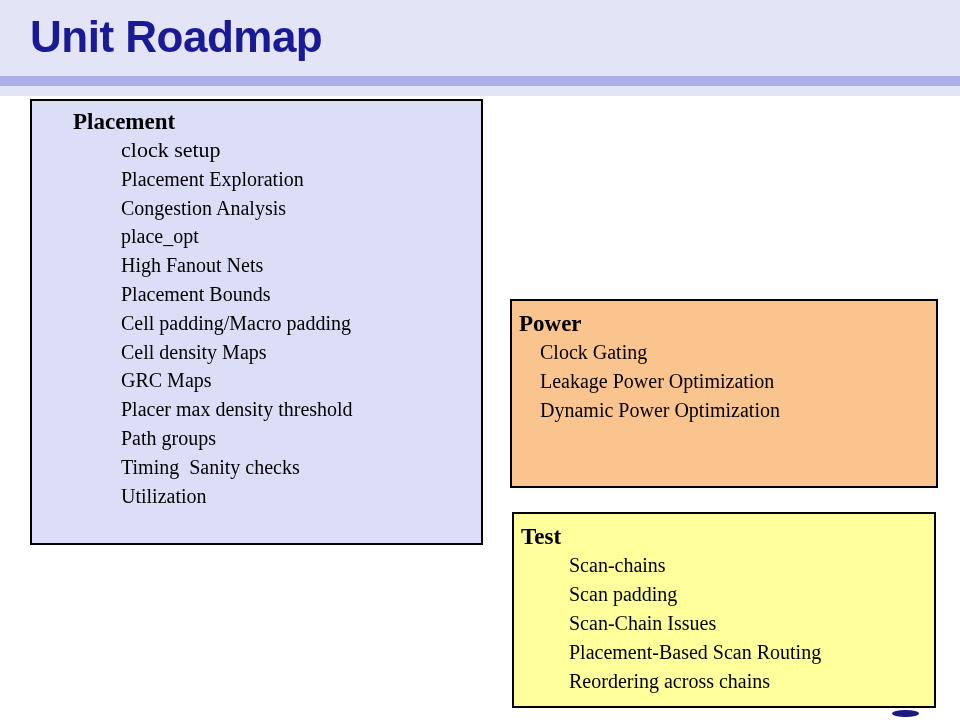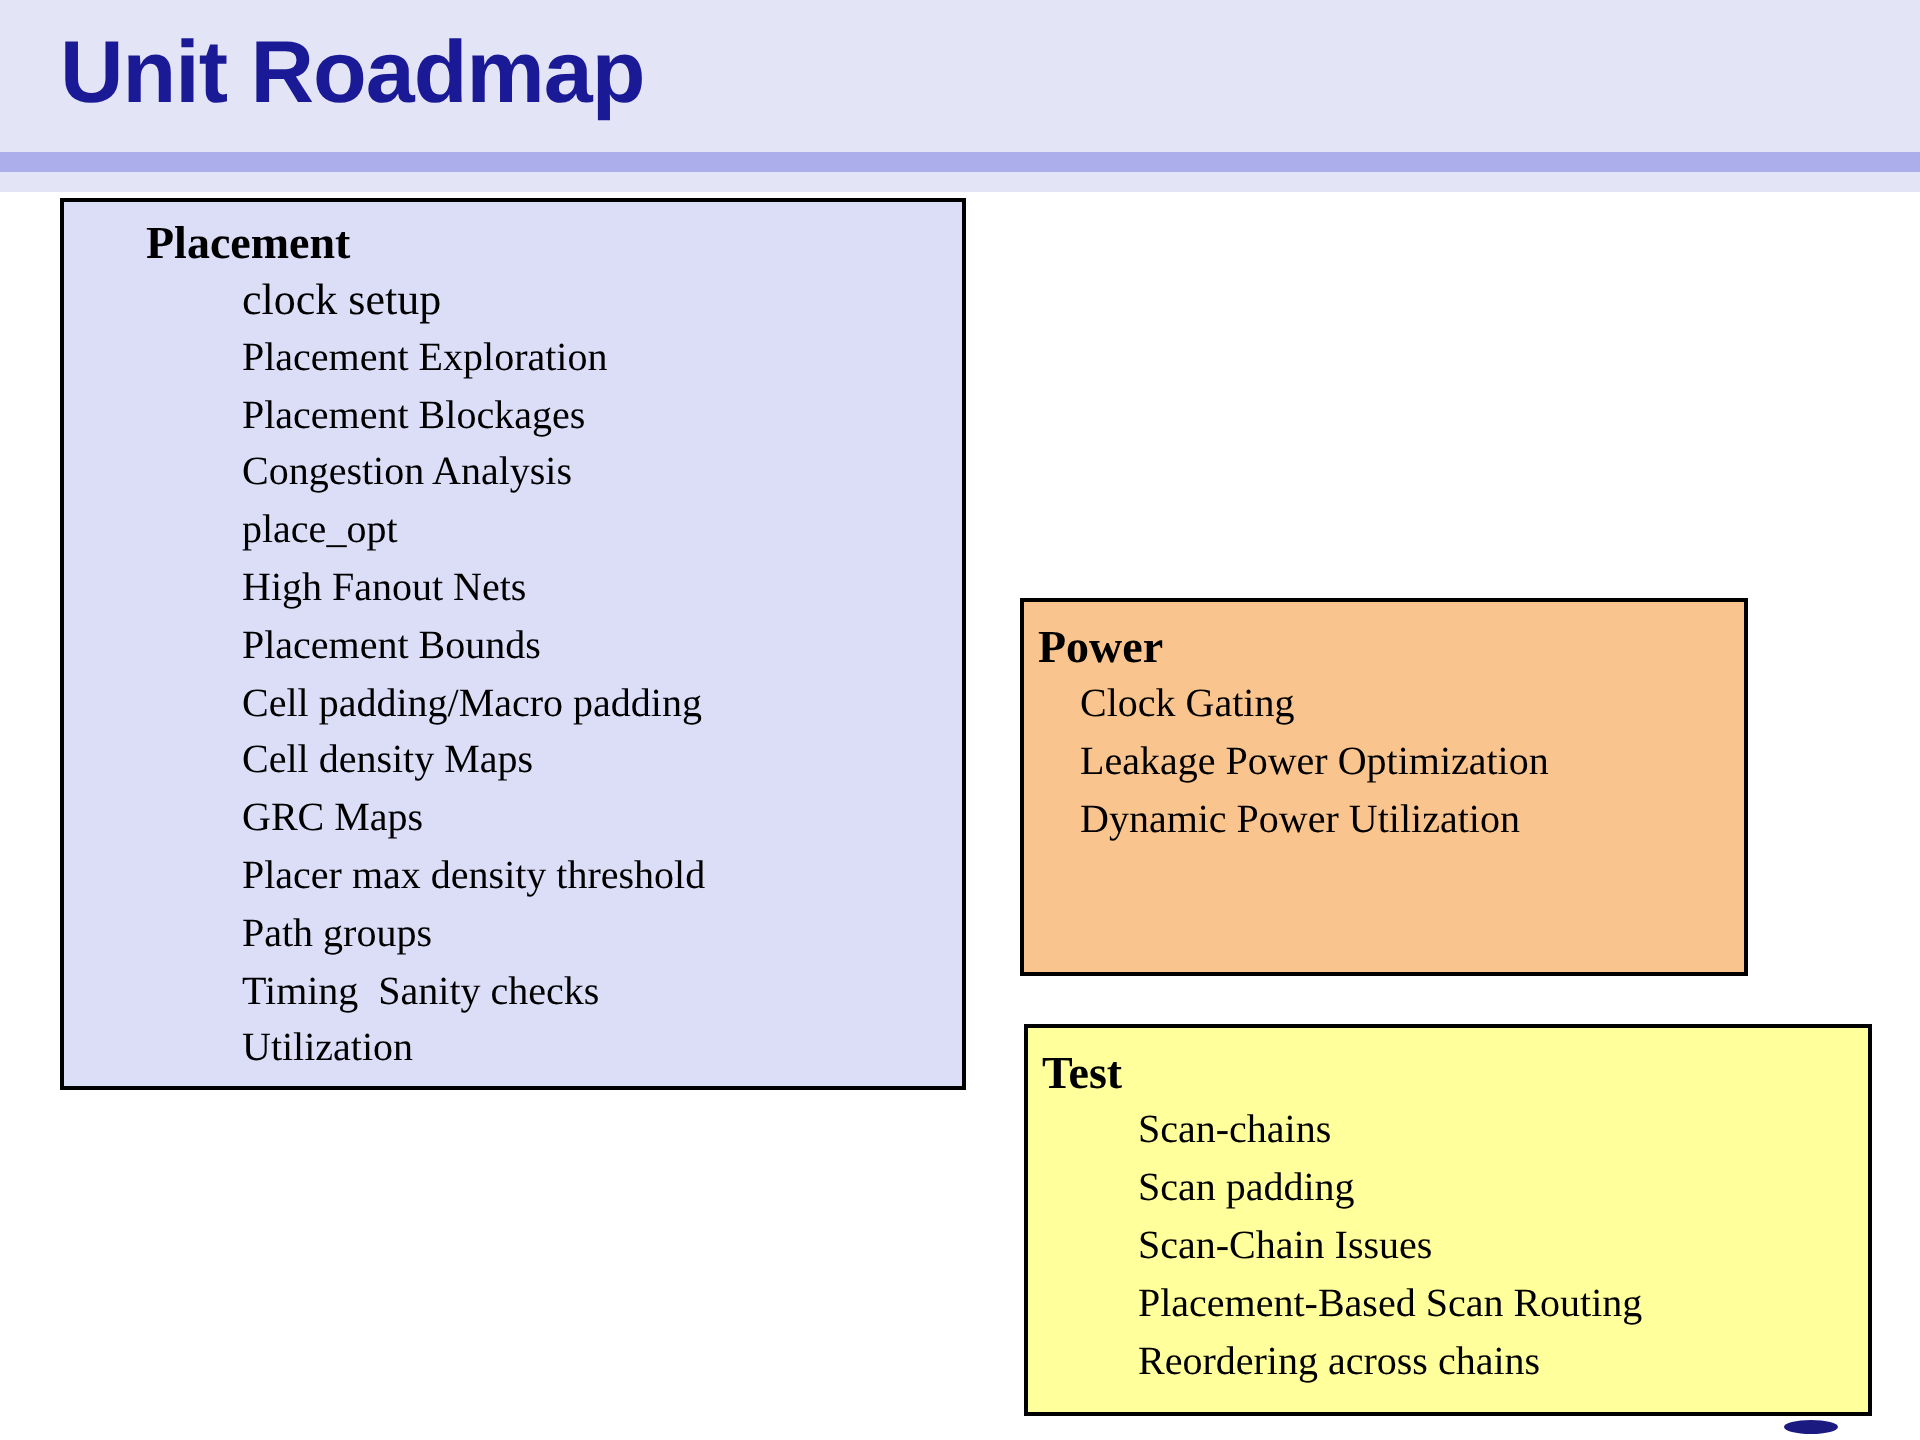--- a/index.html
+++ b/index.html
@@ -65,21 +65,21 @@
 
   .box-placement {
     left: 30px; top: 99px;
     width: 453px; height: 446px;
     background: var(--placement-fill, #DCDDF7);
     padding-left: 34px;
   }
 
   .box-power {
     left: 510px; top: 299px;
-    width: 364px; height: 189px;
+    width: 428px; height: 189px;
     background: var(--power-fill, #FAC48E);
   }
   .box-power .box-title { padding-top: 8px; }
   .box-power .box-items .item { line-height: 29px; padding-left: 28px; }
 
   .box-test {
     left: 512px; top: 512px;
     width: 424px; height: 196px;
     background: var(--test-fill, #FFFF9C);
   }
@@ -102,41 +102,40 @@
   <div class="slide-header">
     <h1 class="slide-title">Unit Roadmap</h1>
   </div>
   <div class="divider-bar"></div>
 
   <section class="box box-placement">
     <div class="box-title">Placement</div>
     <div class="box-items">
       <div class="item large">clock setup</div>
       <div class="item">Placement Exploration</div>
-      <div class="item">Placement Blockages</div>
       <div class="item">Congestion Analysis</div>
       <div class="item">place_opt</div>
       <div class="item">High Fanout Nets</div>
       <div class="item">Placement Bounds</div>
       <div class="item">Cell padding/Macro padding</div>
       <div class="item">Cell density Maps</div>
       <div class="item">GRC Maps</div>
       <div class="item">Placer max density threshold</div>
       <div class="item">Path groups</div>
       <div class="item">Timing  Sanity checks</div>
       <div class="item">Utilization</div>
     </div>
   </section>
 
   <section class="box box-power">
     <div class="box-title">Power</div>
     <div class="box-items">
       <div class="item">Clock Gating</div>
       <div class="item">Leakage Power Optimization</div>
-      <div class="item">Dynamic Power Utilization</div>
+      <div class="item">Dynamic Power Optimization</div>
     </div>
   </section>
 
   <section class="box box-test">
     <div class="box-title">Test</div>
     <div class="box-items">
       <div class="item">Scan-chains</div>
       <div class="item">Scan padding</div>
       <div class="item">Scan-Chain Issues</div>
       <div class="item">Placement-Based Scan Routing</div>

